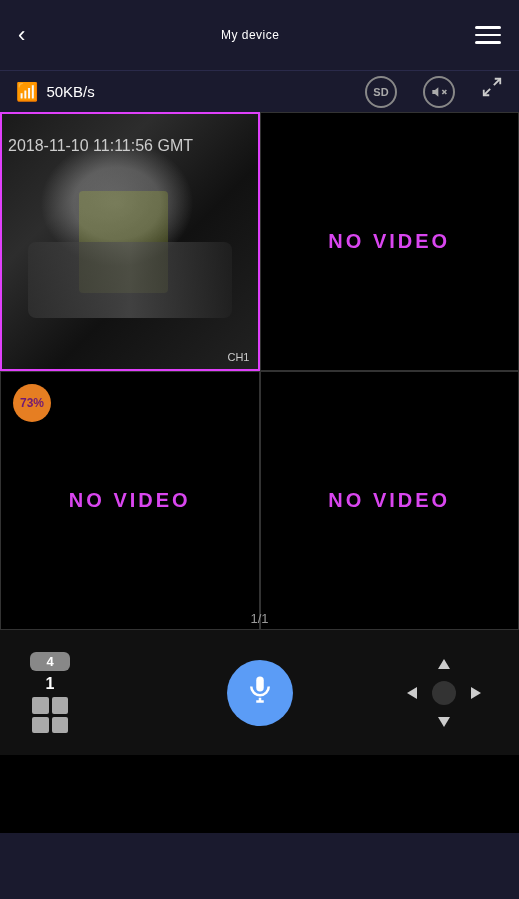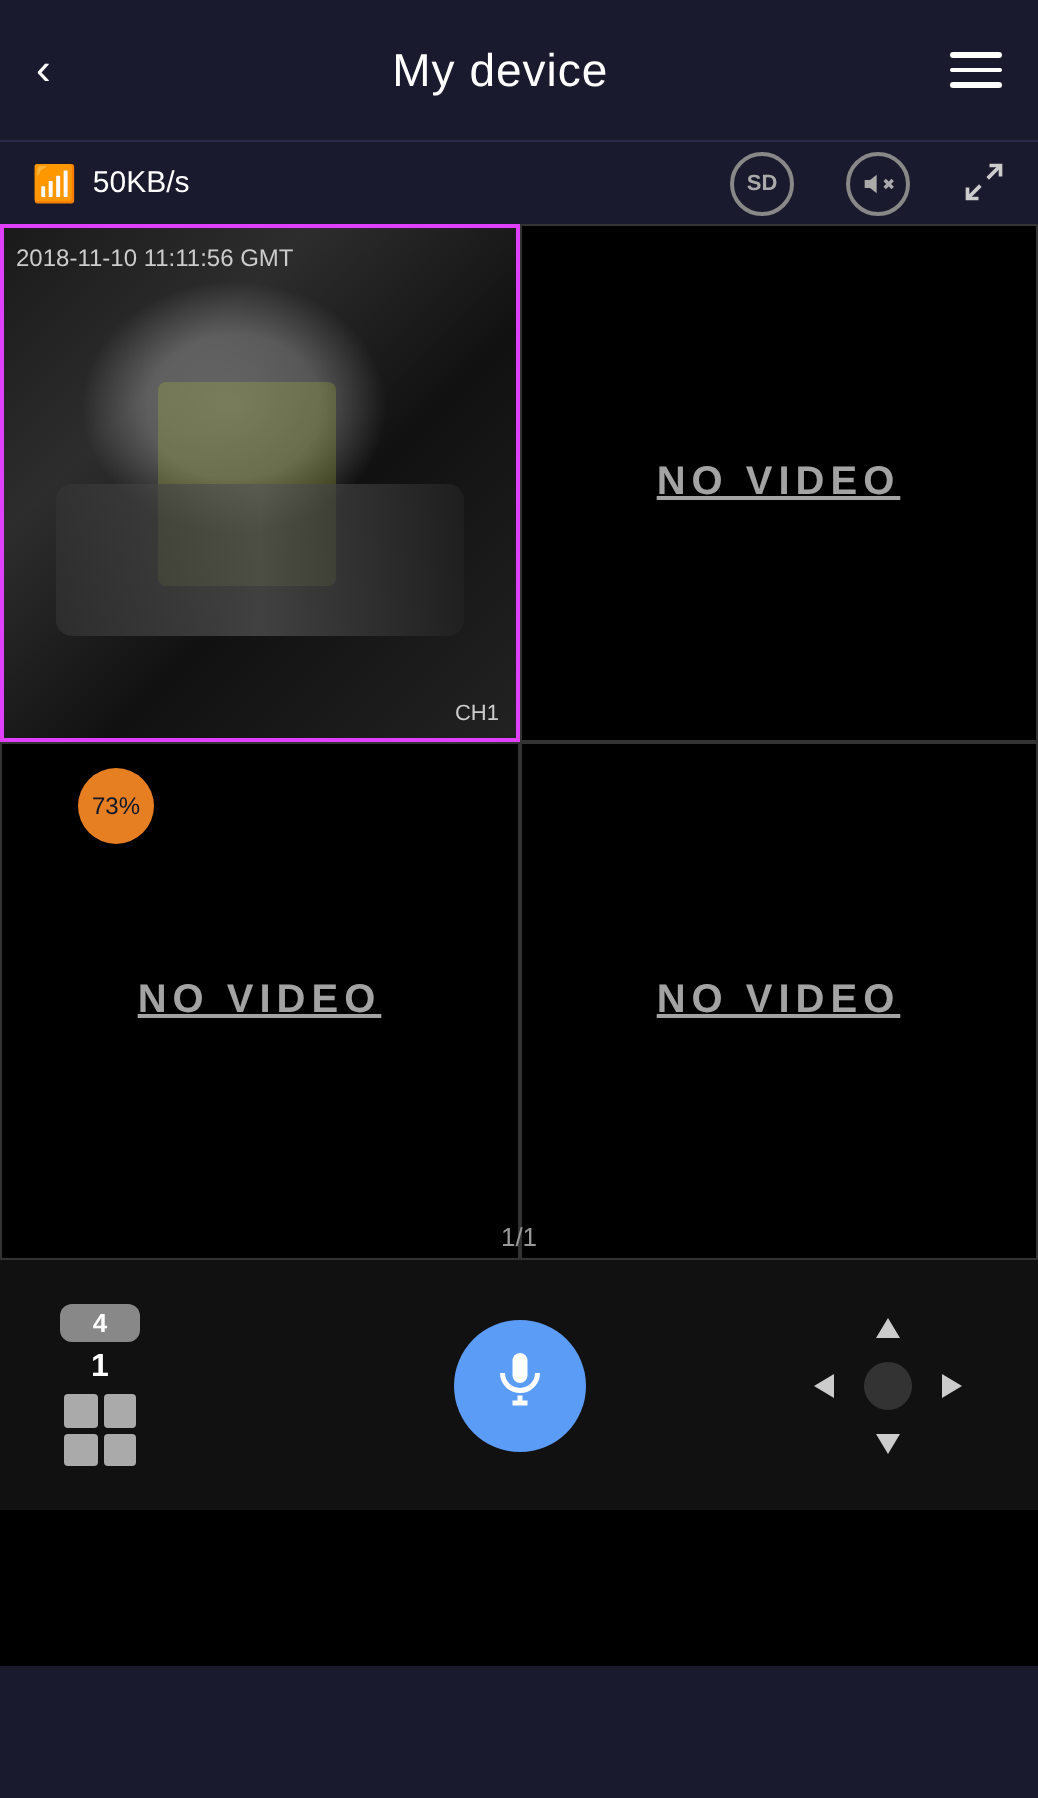--- a/index.html
+++ b/index.html
@@ -21,21 +21,21 @@
       justify-content: space-between;
       padding: 0 18px;
     }
     .header-icon {
       color: #fff;
       font-size: 22px;
       cursor: pointer;
     }
     .header-title {
       color: #fff;
-      font-size: 23px;
+      font-size: 12px;
       font-weight: 400;
       letter-spacing: 0.5px;
     }
     .menu-icon {
       display: flex;
       flex-direction: column;
       gap: 5px;
       cursor: pointer;
     }
     .menu-icon span {
@@ -62,21 +62,21 @@
       gap: 8px;
       color: #fff;
       font-size: 15px;
     }
     .wifi-icon {
       color: #fff;
       font-size: 18px;
     }
     .status-right {
       display: flex;
-      align-items: flex-end;
+      align-items: flex-start;
       gap: 26px;
     }
     .status-btn {
       border: 2px solid #888;
       border-radius: 50%;
       width: 32px;
       height: 32px;
       display: flex;
       align-items: center;
       justify-content: center;
@@ -106,56 +106,54 @@
       background: #000;
       border: 0.5px solid #333;
       display: flex;
       align-items: center;
       justify-content: center;
     }
     .video-cell.active-border {
       border: 2px solid #e040fb;
     }
     .no-video-text {
-      color: #a3a3a3;
+      color: #d946ef;
       font-size: 20px;
       letter-spacing: 3px;
       font-weight: bold;
       text-transform: uppercase;
-      text-decoration: underline;
     }
     .cam-label {
       position: absolute;
       bottom: 6px;
       right: 8px;
       color: #ccc;
       font-size: 11px;
     }
     .timestamp {
       position: absolute;
-      top: 8px;
+      top: 23px;
       left: 6px;
       color: #ccc;
-      font-size: 12px;
+      font-size: 16px;
     }
     .battery-badge {
       position: absolute;
       top: 12px;
       left: 12px;
       background: #e67e22;
-      color: #0f172a;
+      color: #701a75;
       font-size: 12px;
-      font-weight: normal;
+      font-weight: bold;
       border-radius: 50%;
       width: 38px;
       height: 38px;
       display: flex;
       align-items: center;
       justify-content: center;
-      margin-left: 26px;
     }
 
     
     .camera-feed {
       width: 100%;
       height: 100%;
       background: linear-gradient(135deg, #1a1a1a 0%, #2d2d2d 30%, #111 60%, #222 100%);
       position: relative;
       overflow: hidden;
     }

